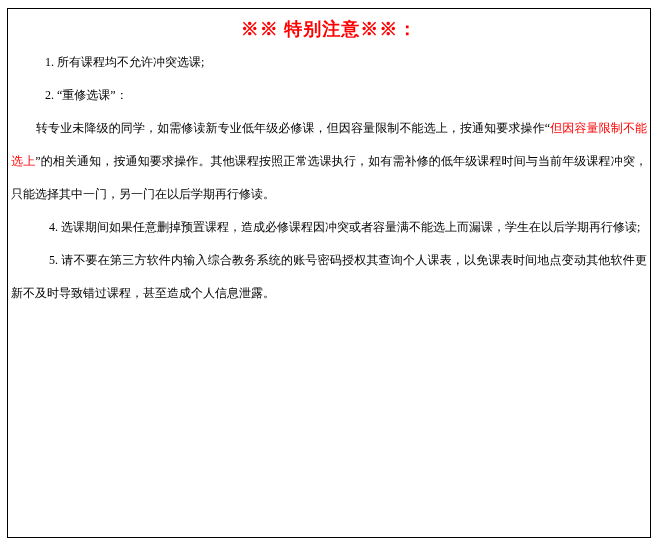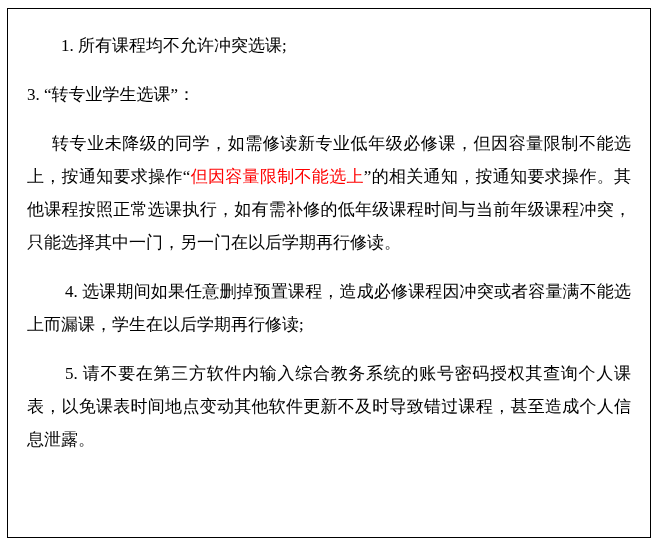--- a/index.html
+++ b/index.html
@@ -28,44 +28,45 @@
   .title {
     margin: 0;
     font-size: 18px;
     line-height: 33px;
     font-weight: bold;
     text-align: center;
     color: #ff0000;
     letter-spacing: 1px;
   }
   p.line {
-    margin: 16px;
-    font-size: 17px;
+    margin: 0;
+    font-size: 12px;
     line-height: 33px;
     color: #000000;
     text-align: justify;
     word-break: break-all;
   }
   .red { color: #ff0000; }
   .ind-items  { text-indent: 34px; }  
   .ind-body   { text-indent: 25px; }  
   .ind-wide   { text-indent: 38px; }  
   .ind-none   { text-indent: 0; }     
 </style>
 </head>
 <body>
 
 <div class="doc-border">
 
+  <h1 class="title">※※ 特别注意※※：</h1>
 
   <p class="line red ind-items">1. 所有课程均不允许冲突选课;</p>
 
+  <p class="line red ind-items">2. “重修选课”：</p>
 
 
-  <p class="line red ind-none">3. “转专业学生选课”：</p>
 
 
   <p class="line ind-body"><span>转专业未降级的同学，如需修读新专业低年级必修课，但因容量限制不能选上，按通知要求操作“</span><span class="red">但因容量限制不能选上</span><span>”的相关通知，按通知要求操作。其他课程按照正常选课执行，如有需补修的低年级课程时间与当前年级课程冲突，只能选择其中一门，另一门在以后学期再行修读。</span></p>
 
   <p class="line ind-wide">4. 选课期间如果任意删掉预置课程，造成必修课程因冲突或者容量满不能选上而漏课，学生在以后学期再行修读;</p>
 
   <p class="line ind-wide">5. 请不要在第三方软件内输入综合教务系统的账号密码授权其查询个人课表，以免课表时间地点变动其他软件更新不及时导致错过课程，甚至造成个人信息泄露。</p>
 
 </div>
 

